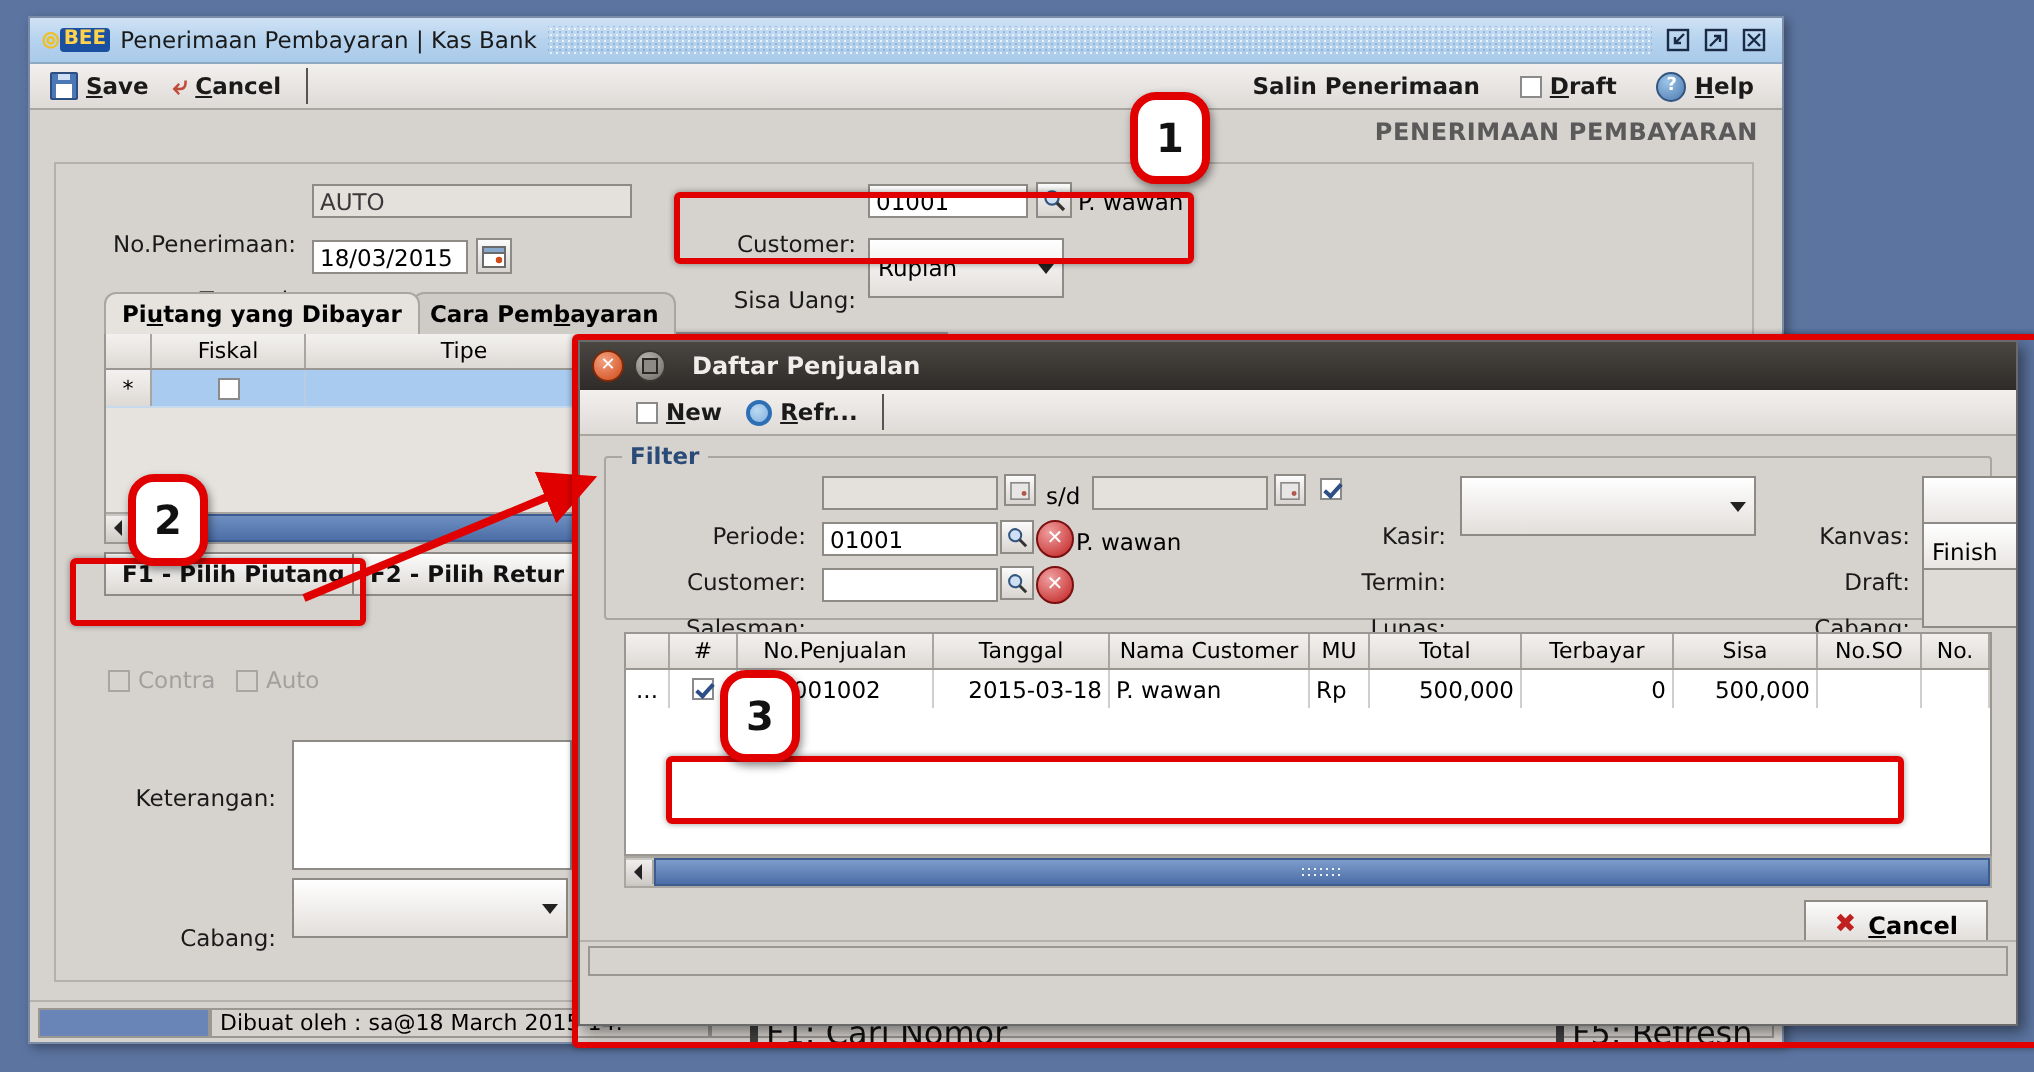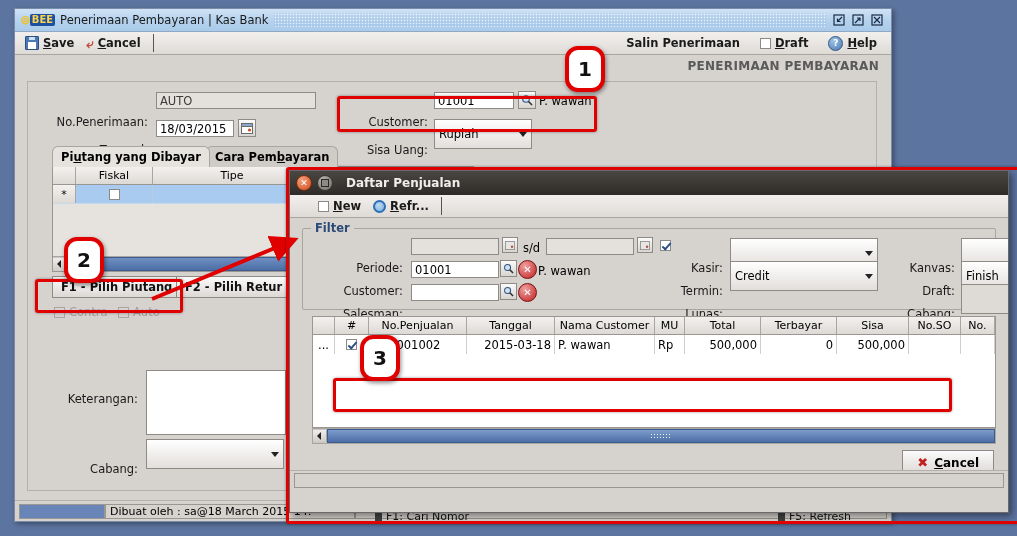--- a/index.html
+++ b/index.html
@@ -202,21 +202,21 @@
   }
 
   .fbtn {
     background: linear-gradient(to bottom, #fbfbfb, #dcd8d4);
     border: 1px solid #8e8a86;
     font-size: 11.5px; font-weight: bold; color: #111;
     padding: 3px 8px; white-space: nowrap;
     font-family: "DejaVu Sans", sans-serif;
   }
 
-  .chk-lbl { display:flex; align-items:center; gap:4px; color:#a2a09e; font-size:11.5px; }
+  .chk-lbl { display:flex; align-items:center; gap:4px; color:#a2a09e; font-size:11.5px;margin-top:28px; }
 
   .textarea-box {
     background: #fff; border: 1px solid #8e8a86;
   }
 
   .statusbar-main {
     position: absolute; left: 0; right: 0; bottom: 0; height: 20px;
     background: #d6d2ce; border-top: 1px solid #b4b0ac;
     display: flex; align-items: center; padding: 0 4px; gap: 0;
   }
@@ -309,22 +309,22 @@
   .x-red { color: #c02020; font-weight: bold; font-size: 13px; }
 
   .dlg-status {
     position:absolute; left:0; right:0; bottom:0; height: 18px;
     background:#d6d2ce; border-top: 1px solid #b4b0ac;
   }
   .dlg-status .inner { margin: 2px 4px; height: 13px; border: 1px solid #9a9692; background:#d6d2ce;}
 
   .sb2 {
     position:absolute; left: 0; top: 0; height: 16px;
-    display:flex; align-items:center; font-size: 11px; color:#111;
-    border-left: 7px solid #404040; padding-left: 4px;
+    display:flex; align-items:center; font-size: 16px; color:#111;
+    border-left: 4px solid #404040; padding-left: 4px;
   }
 
   
   .anno-rect {
     position: absolute; border: 3px solid #e00000; border-radius: 3px;
     box-shadow: 0 0 3px rgba(0,0,0,.4);
     pointer-events: none;
   }
   .badge {
     position: absolute; width: 32px; height: 38px;
@@ -567,24 +567,20 @@
         </div>
         <div style="position:absolute;left:215px;top:54px;width:17px;height:17px;border-radius:50%;background:radial-gradient(circle at 35% 30%,#f0a0a0,#c02020);border:1px solid #7a1010;display:flex;align-items:center;justify-content:center;color:#fff;font-size:10px;font-weight:bold;">✕</div>
 
         <div class="fld-label" style="position:absolute;left:360px;top:12px;width:60px;">Kasir:</div>
         <div class="combo" style="position:absolute;left:427px;top:9px;width:148px;">
           <span></span>
           <span class="caret"></span>
         </div>
 
         <div class="fld-label" style="position:absolute;left:360px;top:35px;width:60px;">Termin:</div>
-        <div class="combo" style="position:absolute;left:427px;top:32px;width:148px;">
-          <span>Credit</span>
-          <span class="caret"></span>
-        </div>
 
         <div class="fld-label" style="position:absolute;left:360px;top:58px;width:60px;">Lunas:</div>
 
         <div class="fld-label" style="position:absolute;left:590px;top:12px;width:62px;">Kanvas:</div>
         <div class="combo" style="position:absolute;left:658px;top:9px;width:92px;">
           <span></span>
         </div>
 
         <div class="fld-label" style="position:absolute;left:590px;top:35px;width:62px;">Draft:</div>
         <div class="combo" style="position:absolute;left:658px;top:32px;width:92px;">

